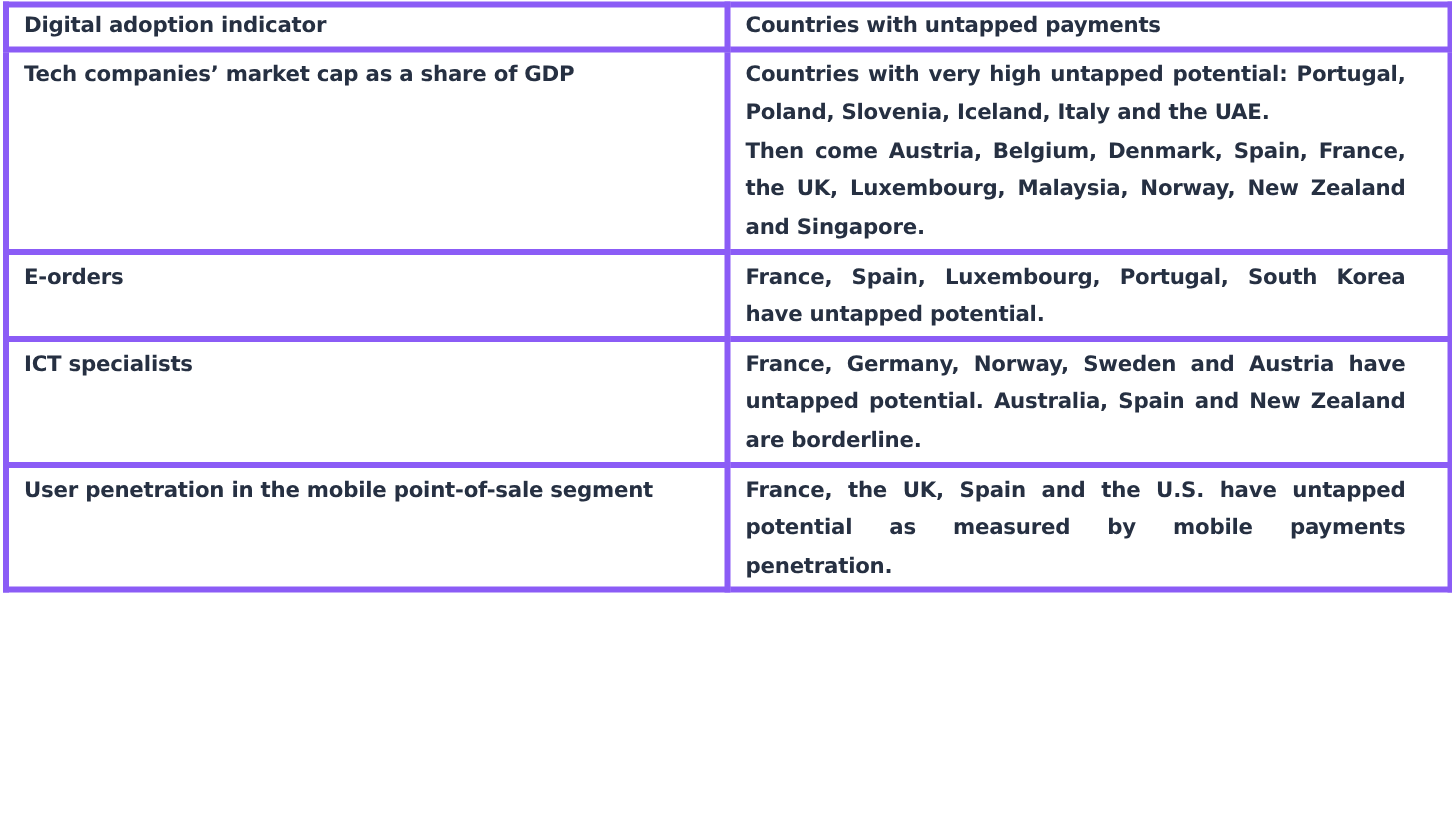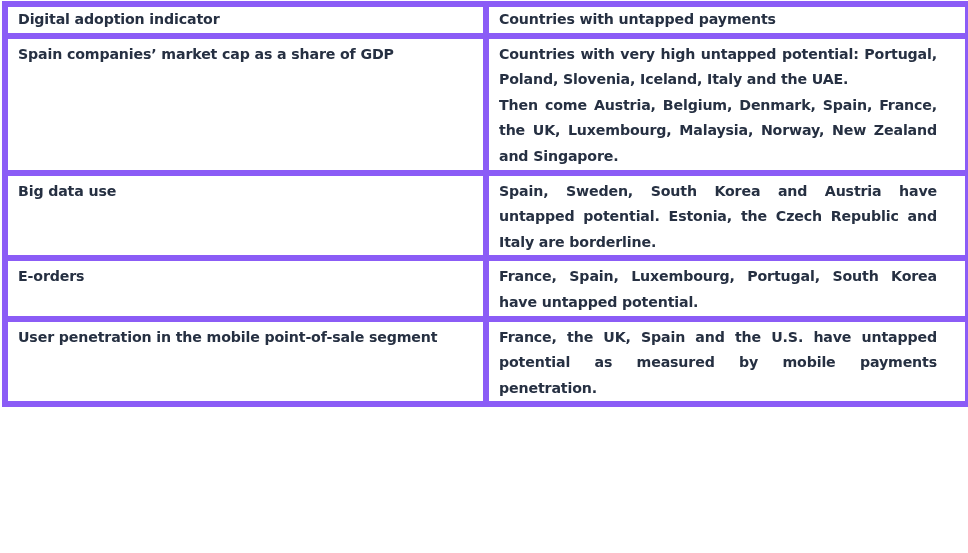--- a/index.html
+++ b/index.html
@@ -19,21 +19,21 @@
       position: absolute;
       left: 2px;
       top: 1px;
       width: 963px;
       border-collapse: collapse;
       table-layout: fixed;
     }
     table.adoption col.c1 { width: 481px; }
     table.adoption col.c2 { width: 482px; }
     table.adoption td, table.adoption th {
-      border: 6px solid #8b5cf6;
+      border: 4px solid #8b5cf6;
       vertical-align: top;
       padding: 3px 11px 0 10px;
       font-size: 14.2px;
       font-weight: bold;
       line-height: 25.6px;
       text-align: left;
       letter-spacing: -0.15px;
     }
     table.adoption th {
       font-weight: bold;
@@ -56,36 +56,36 @@
     <col class="c2">
   </colgroup>
   <thead>
     <tr>
       <th>Digital adoption indicator</th>
       <th>Countries with untapped payments</th>
     </tr>
   </thead>
   <tbody>
     <tr style="height:130px;">
-      <td>Spain companies’ market cap as a share of GDP</td>
+      <td>Tech companies’ market cap as a share of GDP</td>
       <td class="desc">
         <span class="para">Countries with very high untapped potential: Portugal, Poland, Slovenia, Iceland, Italy and the UAE.</span>
         <span class="para">Then come Austria, Belgium, Denmark, Spain, France, the UK, Luxembourg, Malaysia, Norway, New Zealand and Singapore.</span>
-      </td>
-    </tr>
-    <tr style="height:78px;">
-      <td>Big data use</td>
-      <td class="desc">
-        <span class="para">Spain, Sweden, South Korea and Austria have untapped potential. Estonia, the Czech Republic and Italy are borderline.</span>
       </td>
     </tr>
     <tr style="height:52px;">
       <td>E-orders</td>
       <td class="desc">
         <span class="para">France, Spain, Luxembourg, Portugal, South Korea have untapped potential.</span>
+      </td>
+    </tr>
+    <tr style="height:78px;">
+      <td>ICT specialists</td>
+      <td class="desc">
+        <span class="para">France, Germany, Norway, Sweden and Austria have untapped potential. Australia, Spain and New Zealand are borderline.</span>
       </td>
     </tr>
     <tr style="height:53px;">
       <td>User penetration in the mobile point-of-sale segment</td>
       <td class="desc">
         <span class="para">France, the UK, Spain and the U.S. have untapped potential as measured by mobile payments penetration.</span>
       </td>
     </tr>
   </tbody>
 </table>

